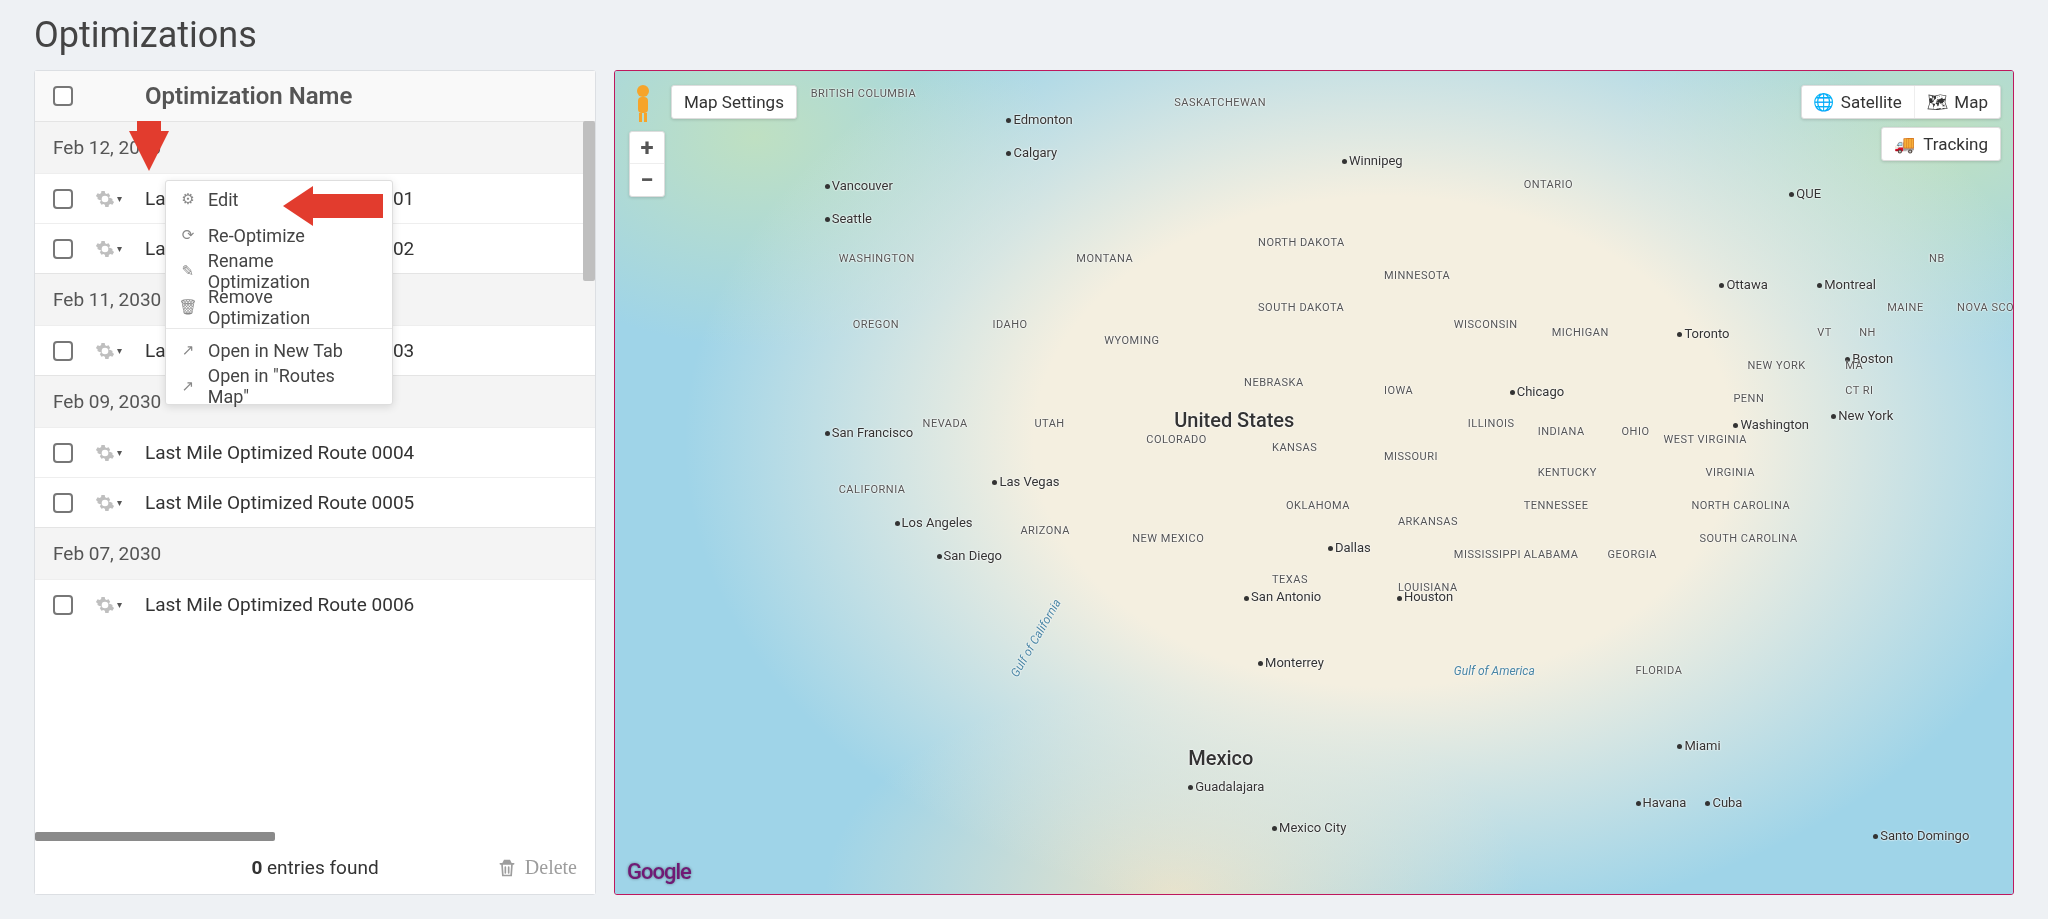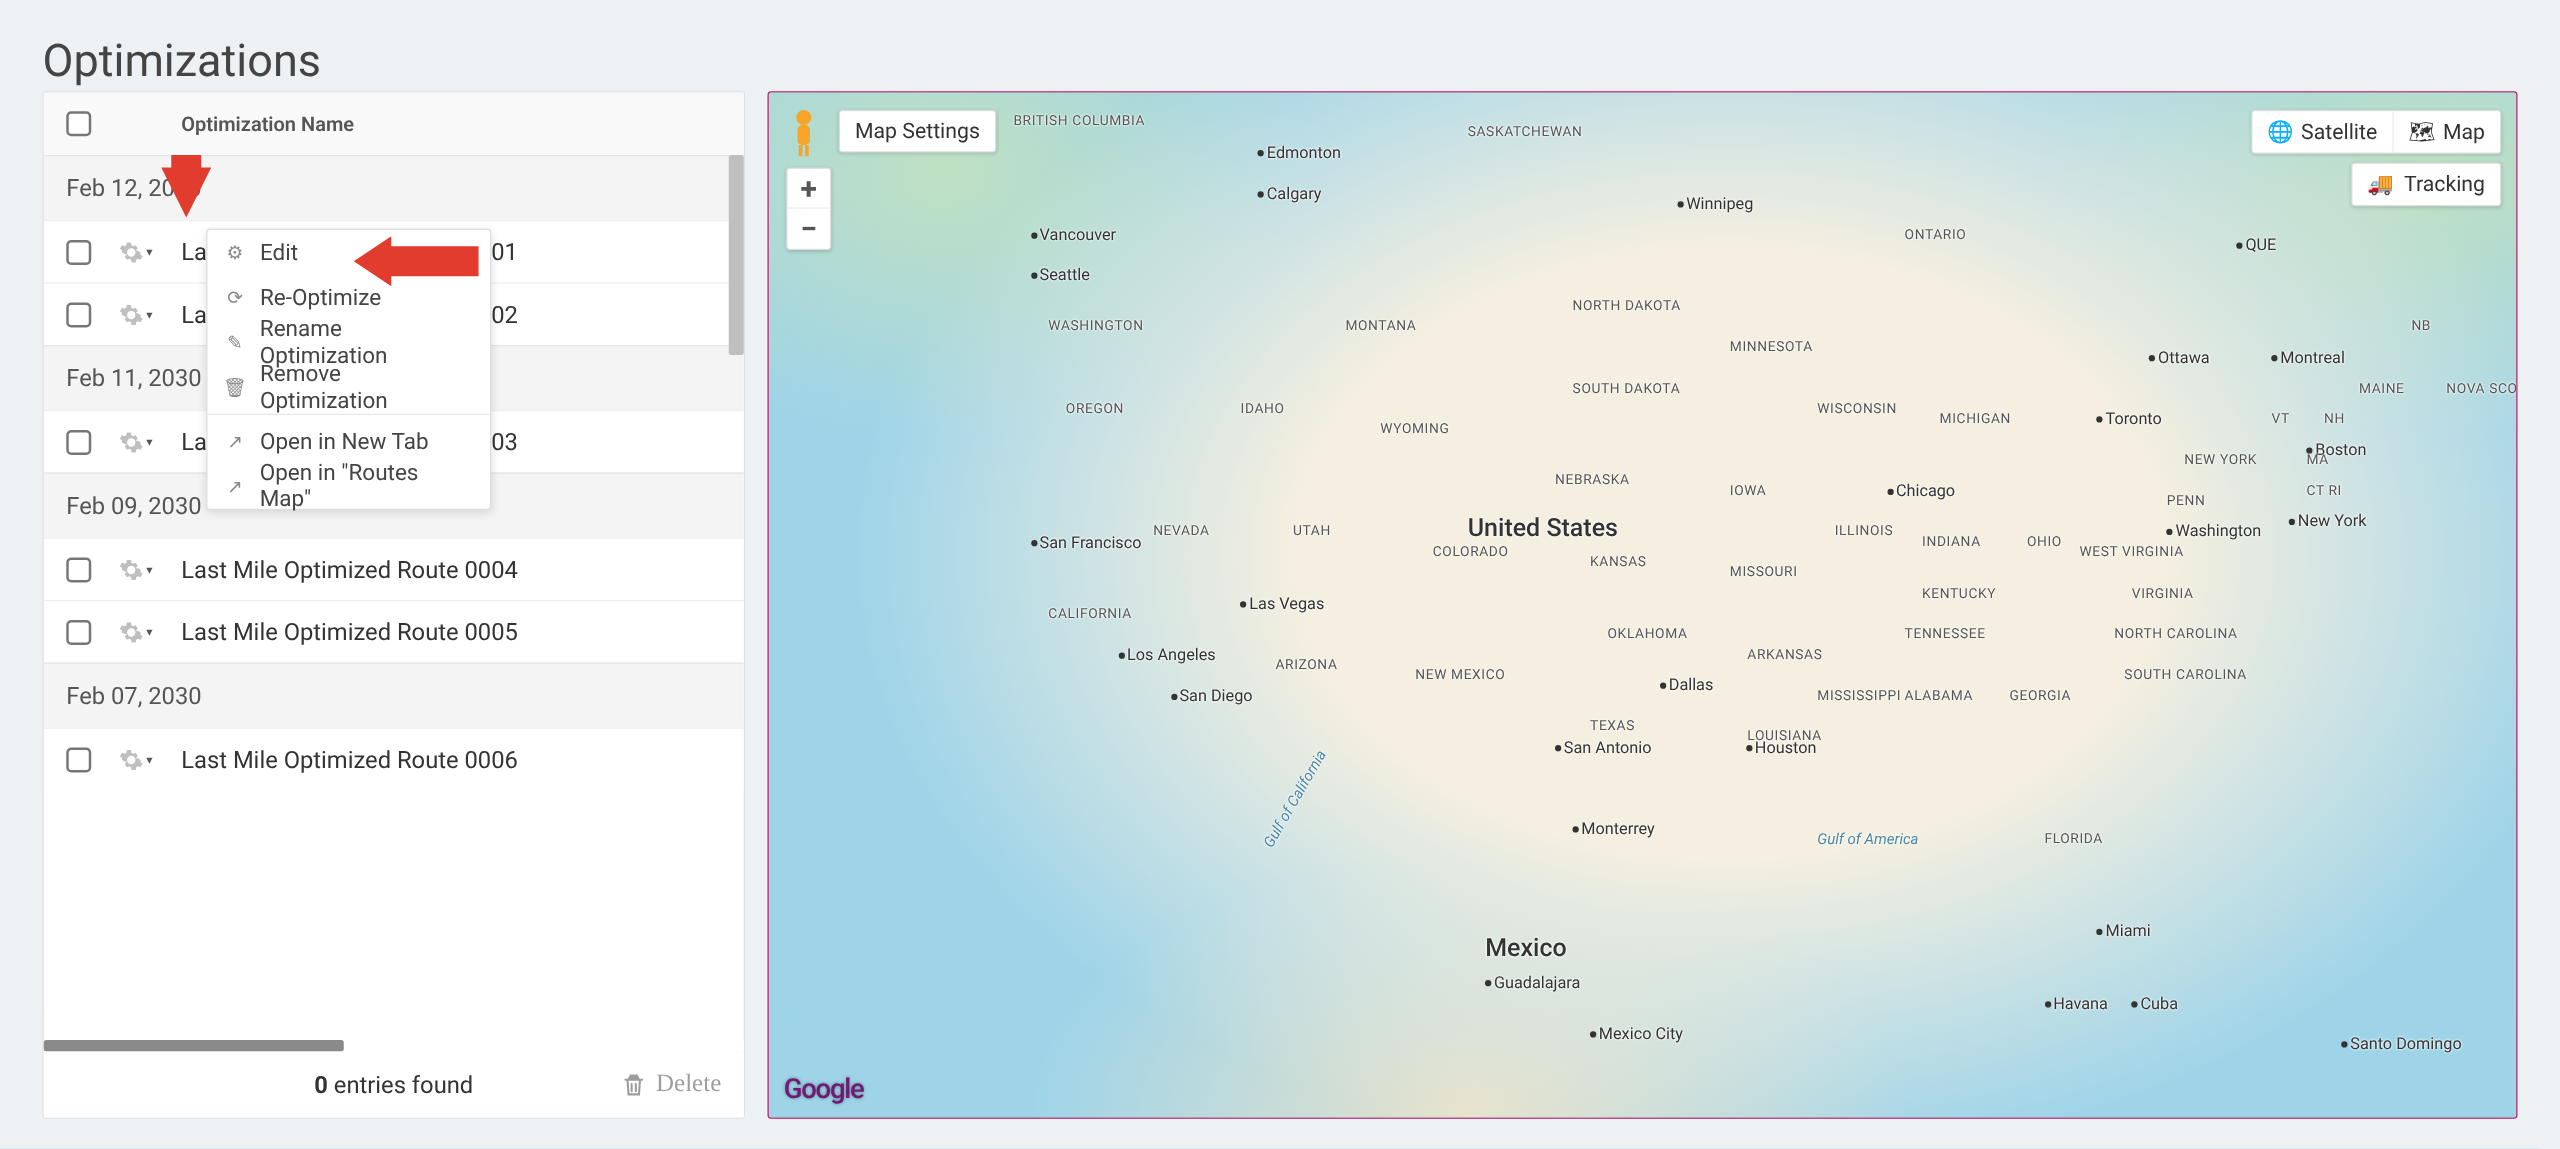--- a/index.html
+++ b/index.html
@@ -14,22 +14,21 @@
 .page {
   padding: 0 34px 24px 34px;
   height: 100%;
   display: flex;
   flex-direction: column;
 }
 .header-bar {
   display: flex;
   justify-content: space-between;
   align-items: center;
-  height: 49px;
-  margin-top: 24px;
+  height: 70px;
 }
 .page-title {
   font-size: 36px;
   font-weight: 400;
   color: #444;
 }
 .plan-btn {
   background: #79b530;
   color: #fff;
   border: none;
@@ -55,21 +54,21 @@
   flex-direction: column;
   position: relative;
 }
 .table-head {
   display: flex;
   align-items: center;
   height: 50px;
   padding: 0 18px;
   background: #f9f9f9;
   font-weight: 600;
-  font-size: 16px;
+  font-size: 24px;
   color: #555;
 }
 .cb-col { width: 42px; display:flex; align-items:center; }
 .gear-col { width: 50px; display:flex; align-items:center; }
 .name-col { flex: 1; }
 .checkbox {
   width: 20px; height: 20px;
   border: 2px solid #777;
   border-radius: 4px;
   background: #fff;

